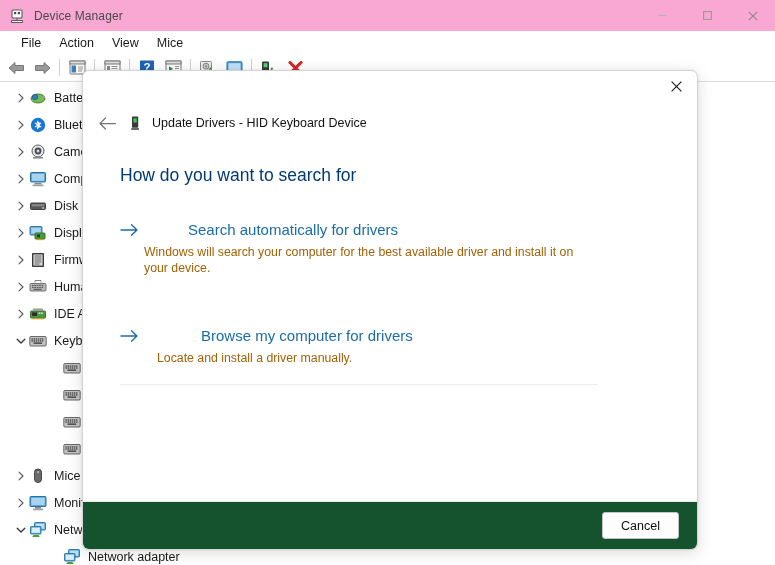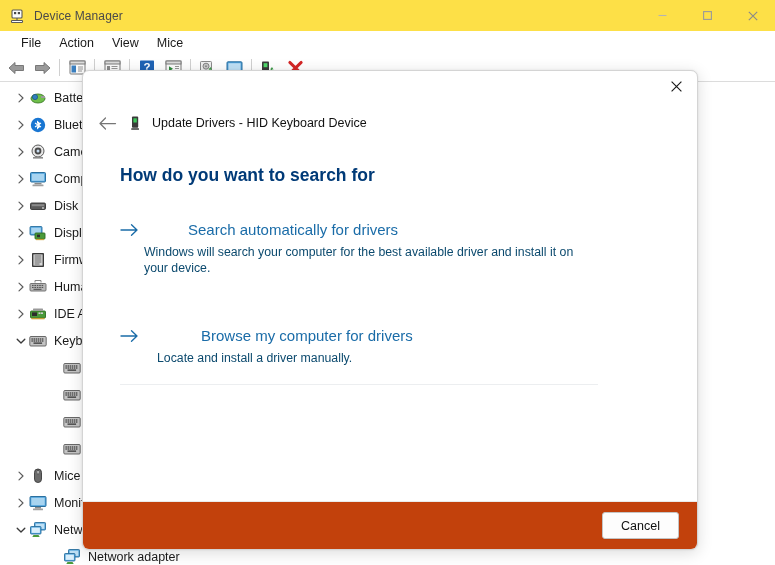--- a/index.html
+++ b/index.html
@@ -23,21 +23,21 @@
     left: 0; top: 0;
     width: 775px; height: 565px;
     background: #ffffff;
     display: flex;
     flex-direction: column;
   }
 
   
   #title-bar {
     height: 31px;
-    background: #fde047;
+    background: #f9a8d4;
     display: flex;
     align-items: center;
     flex: 0 0 auto;
     position: relative;
   }
   #app-icon {
     width: 16px; height: 16px;
     margin-left: 9px;
     flex: 0 0 auto;
     position: relative;
@@ -204,21 +204,21 @@
     position: relative;
     padding-left: 37px;
     padding-right: 20px;
     overflow: hidden;
   }
   #dlg-heading {
     font-size: 17.5px;
     color: #003a77;
     margin-top: 24px;
     white-space: nowrap;
-    font-weight: 700;
+    font-weight: 400;
   }
   #options-list {
     margin-top: 34px;
     width: 478px;
   }
   .option-row {
     display: flex;
     align-items: flex-start;
     padding-bottom: 18px;
   }
@@ -232,34 +232,34 @@
   .opt-text { flex: 1 1 auto; }
   .opt-title {
     font-size: 15px;
     color: #1a6ca8;
     line-height: 20px;
     white-space: nowrap;
     margin-left: 44px;
   }
   .opt-desc {
     font-size: 12.3px;
-    color: #0c4a6e;
+    color: #a16207;
     line-height: 16px;
     margin-top: 4px;
   }
   #opt-divider {
     width: 478px;
     height: 1px;
     background: #eceef0;
     margin-top: 0px;
   }
   #dlg-footer {
     height: 47px;
     flex: 0 0 auto;
-    background: #c2410c;
+    background: #14532d;
     border-top: 1px solid #eaeaea;
     display: flex;
     align-items: center;
     justify-content: flex-end;
     padding-right: 18px;
   }
   #cancel-button {
     width: 75px; height: 25px;
     background: #fdfdfd;
     border: 1px solid #c4c4c4;

